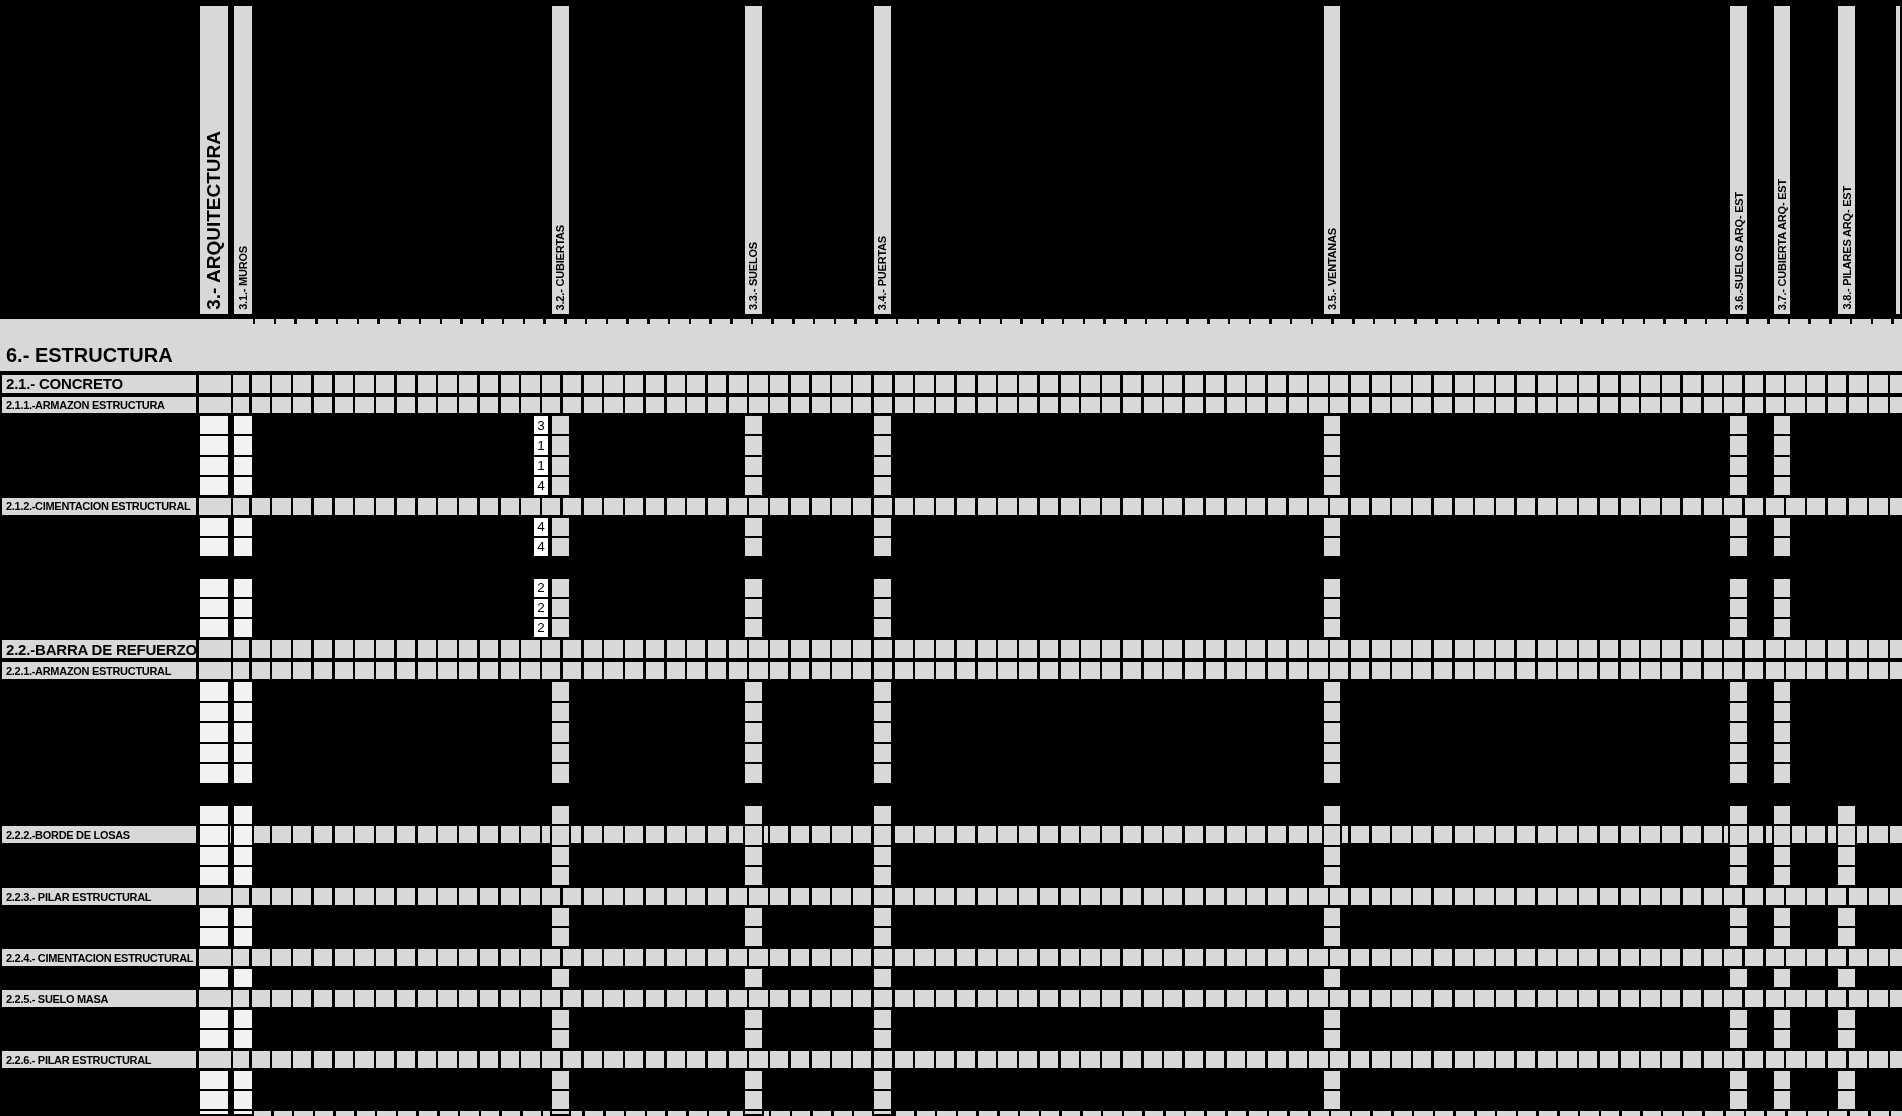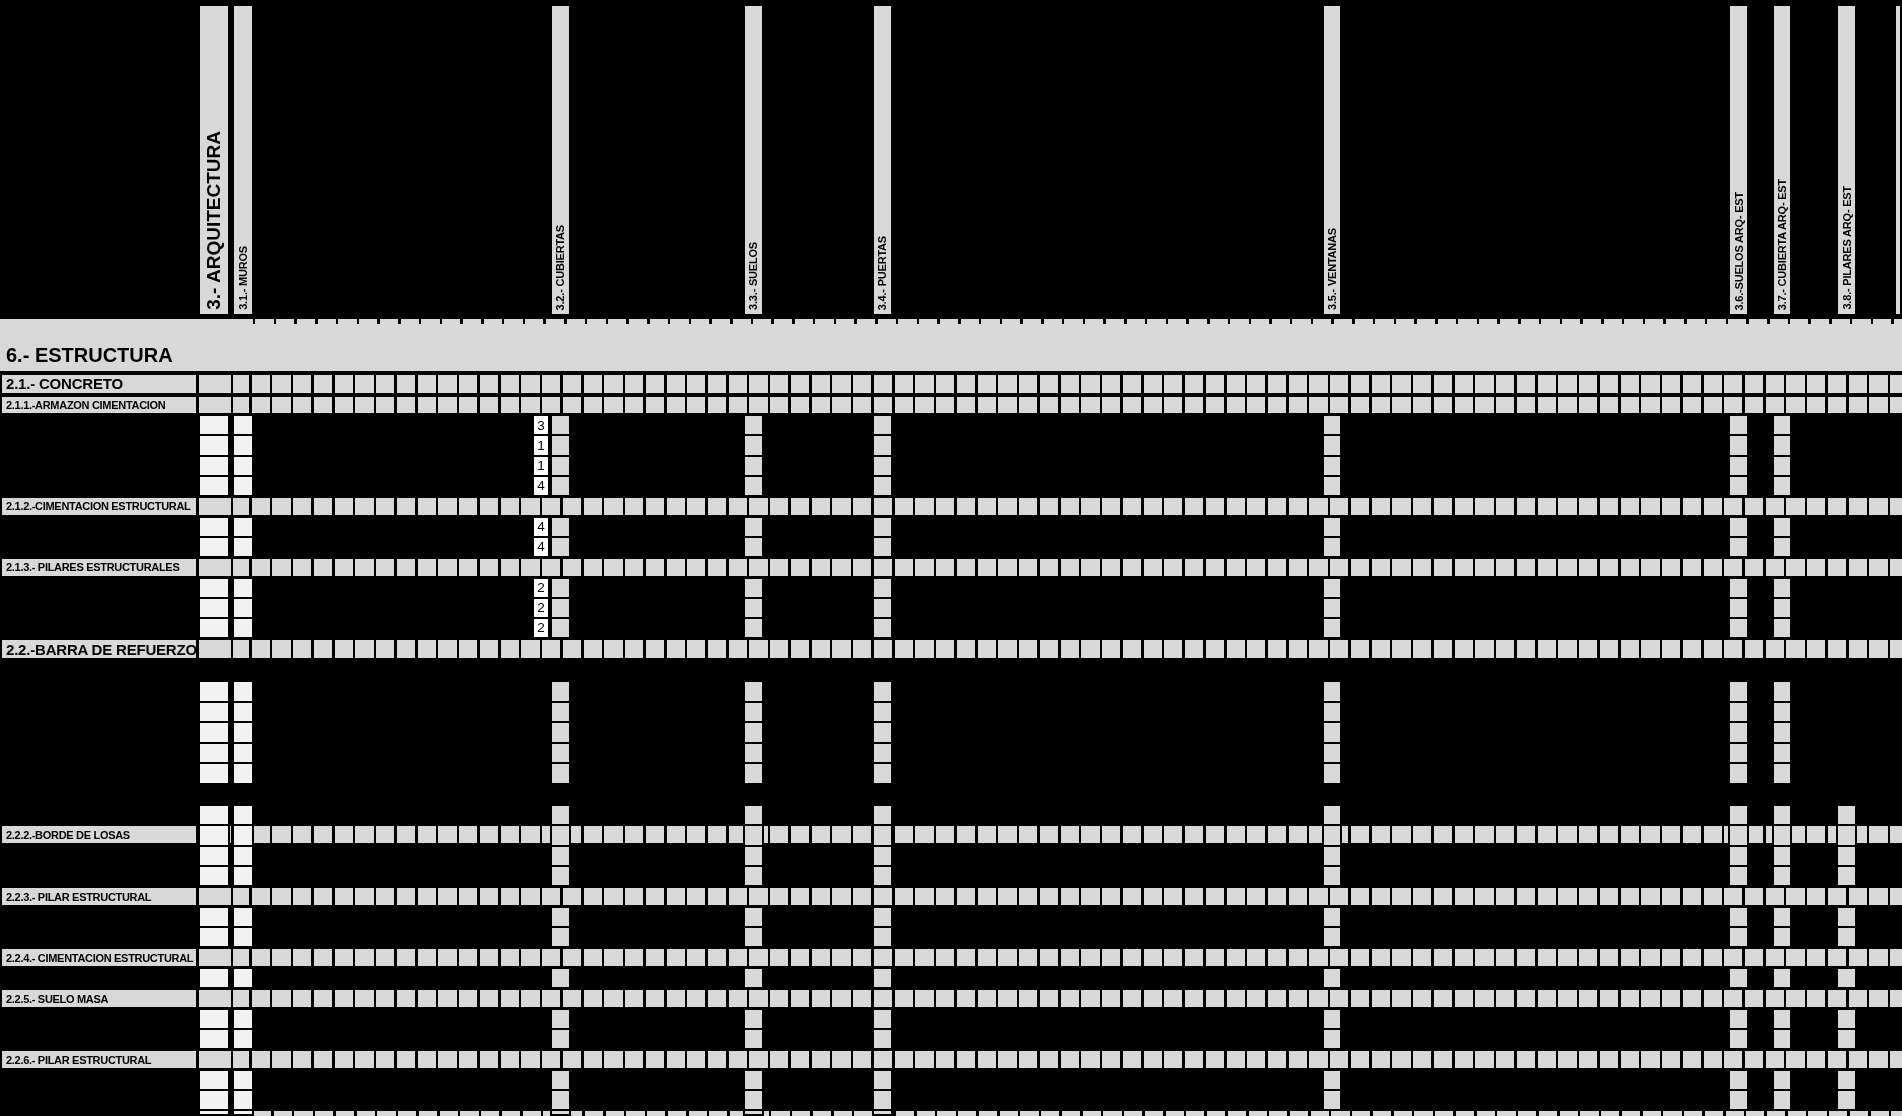--- a/index.html
+++ b/index.html
@@ -85,21 +85,21 @@
       <div class="rowstrip"></div>
       <div class="widecell"></div>
       <div class="labelcell size-m">
         <span>2.1.- CONCRETO</span>
       </div>
     </div>
     <div class="grayrow" style="top: 394.5px; height: 20.5px;">
       <div class="rowstrip"></div>
       <div class="widecell"></div>
       <div class="labelcell size-s">
-        <span>2.1.1.-ARMAZON CIMENTACION</span>
+        <span>2.1.1.-ARMAZON ESTRUCTURA</span>
       </div>
     </div>
     <div class="cell" style="left: 197.5px; width: 32px; top: 414px; height: 22.25px; background: rgb(242, 242, 242);"></div>
     <div class="cell" style="left: 231.5px; width: 22px; top: 414px; height: 22.25px; background: rgb(242, 242, 242);"></div>
     <div class="cell value" style="left: 532px; width: 18px; top: 414px; height: 22.25px; background: rgb(255, 255, 255);">3</div>
     <div class="cell" style="left: 550px; width: 20.5px; top: 414px; height: 22.25px; background: rgb(216, 216, 216);"></div>
     <div class="cell" style="left: 743px; width: 20.5px; top: 414px; height: 22.25px; background: rgb(216, 216, 216);"></div>
     <div class="cell" style="left: 872px; width: 20.5px; top: 414px; height: 22.25px; background: rgb(216, 216, 216);"></div>
     <div class="cell" style="left: 1321.5px; width: 20.5px; top: 414px; height: 22.25px; background: rgb(216, 216, 216);"></div>
     <div class="cell" style="left: 1728px; width: 21px; top: 414px; height: 22.25px; background: rgb(216, 216, 216);"></div>
@@ -149,27 +149,20 @@
     <div class="cell" style="left: 1771.5px; width: 20.5px; top: 515.5px; height: 22.25px; background: rgb(216, 216, 216);"></div>
     <div class="cell" style="left: 197.5px; width: 32px; top: 535.75px; height: 22.25px; background: rgb(242, 242, 242);"></div>
     <div class="cell" style="left: 231.5px; width: 22px; top: 535.75px; height: 22.25px; background: rgb(242, 242, 242);"></div>
     <div class="cell value" style="left: 532px; width: 18px; top: 535.75px; height: 22.25px; background: rgb(255, 255, 255);">4</div>
     <div class="cell" style="left: 550px; width: 20.5px; top: 535.75px; height: 22.25px; background: rgb(216, 216, 216);"></div>
     <div class="cell" style="left: 743px; width: 20.5px; top: 535.75px; height: 22.25px; background: rgb(216, 216, 216);"></div>
     <div class="cell" style="left: 872px; width: 20.5px; top: 535.75px; height: 22.25px; background: rgb(216, 216, 216);"></div>
     <div class="cell" style="left: 1321.5px; width: 20.5px; top: 535.75px; height: 22.25px; background: rgb(216, 216, 216);"></div>
     <div class="cell" style="left: 1728px; width: 21px; top: 535.75px; height: 22.25px; background: rgb(216, 216, 216);"></div>
     <div class="cell" style="left: 1771.5px; width: 20.5px; top: 535.75px; height: 22.25px; background: rgb(216, 216, 216);"></div>
-    <div class="grayrow" style="top: 557px; height: 20.5px;">
-      <div class="rowstrip"></div>
-      <div class="widecell"></div>
-      <div class="labelcell size-s">
-        <span>2.1.3.- PILARES ESTRUCTURALES</span>
-      </div>
-    </div>
     <div class="cell" style="left: 197.5px; width: 32px; top: 576.5px; height: 22.1667px; background: rgb(242, 242, 242);"></div>
     <div class="cell" style="left: 231.5px; width: 22px; top: 576.5px; height: 22.1667px; background: rgb(242, 242, 242);"></div>
     <div class="cell value" style="left: 532px; width: 18px; top: 576.5px; height: 22.1667px; background: rgb(255, 255, 255);">2</div>
     <div class="cell" style="left: 550px; width: 20.5px; top: 576.5px; height: 22.1667px; background: rgb(216, 216, 216);"></div>
     <div class="cell" style="left: 743px; width: 20.5px; top: 576.5px; height: 22.1667px; background: rgb(216, 216, 216);"></div>
     <div class="cell" style="left: 872px; width: 20.5px; top: 576.5px; height: 22.1667px; background: rgb(216, 216, 216);"></div>
     <div class="cell" style="left: 1321.5px; width: 20.5px; top: 576.5px; height: 22.1667px; background: rgb(216, 216, 216);"></div>
     <div class="cell" style="left: 1728px; width: 21px; top: 576.5px; height: 22.1667px; background: rgb(216, 216, 216);"></div>
     <div class="cell" style="left: 1771.5px; width: 20.5px; top: 576.5px; height: 22.1667px; background: rgb(216, 216, 216);"></div>
     <div class="cell" style="left: 197.5px; width: 32px; top: 596.667px; height: 22.1667px; background: rgb(242, 242, 242);"></div>
@@ -188,20 +181,27 @@
     <div class="cell" style="left: 743px; width: 20.5px; top: 616.833px; height: 22.1667px; background: rgb(216, 216, 216);"></div>
     <div class="cell" style="left: 872px; width: 20.5px; top: 616.833px; height: 22.1667px; background: rgb(216, 216, 216);"></div>
     <div class="cell" style="left: 1321.5px; width: 20.5px; top: 616.833px; height: 22.1667px; background: rgb(216, 216, 216);"></div>
     <div class="cell" style="left: 1728px; width: 21px; top: 616.833px; height: 22.1667px; background: rgb(216, 216, 216);"></div>
     <div class="cell" style="left: 1771.5px; width: 20.5px; top: 616.833px; height: 22.1667px; background: rgb(216, 216, 216);"></div>
     <div class="grayrow" style="top: 638px; height: 22px;">
       <div class="rowstrip"></div>
       <div class="widecell"></div>
       <div class="labelcell size-m">
         <span>2.2.-BARRA DE REFUERZO</span>
+      </div>
+    </div>
+    <div class="grayrow" style="top: 660px; height: 21px;">
+      <div class="rowstrip"></div>
+      <div class="widecell"></div>
+      <div class="labelcell size-s">
+        <span>2.2.1.-ARMAZON ESTRUCTURAL</span>
       </div>
     </div>
     <div class="cell" style="left: 197.5px; width: 32px; top: 680px; height: 22.6px; background: rgb(242, 242, 242);"></div>
     <div class="cell" style="left: 231.5px; width: 22px; top: 680px; height: 22.6px; background: rgb(242, 242, 242);"></div>
     <div class="cell" style="left: 550px; width: 20.5px; top: 680px; height: 22.6px; background: rgb(216, 216, 216);"></div>
     <div class="cell" style="left: 743px; width: 20.5px; top: 680px; height: 22.6px; background: rgb(216, 216, 216);"></div>
     <div class="cell" style="left: 872px; width: 20.5px; top: 680px; height: 22.6px; background: rgb(216, 216, 216);"></div>
     <div class="cell" style="left: 1321.5px; width: 20.5px; top: 680px; height: 22.6px; background: rgb(216, 216, 216);"></div>
     <div class="cell" style="left: 1728px; width: 21px; top: 680px; height: 22.6px; background: rgb(216, 216, 216);"></div>
     <div class="cell" style="left: 1771.5px; width: 20.5px; top: 680px; height: 22.6px; background: rgb(216, 216, 216);"></div>

